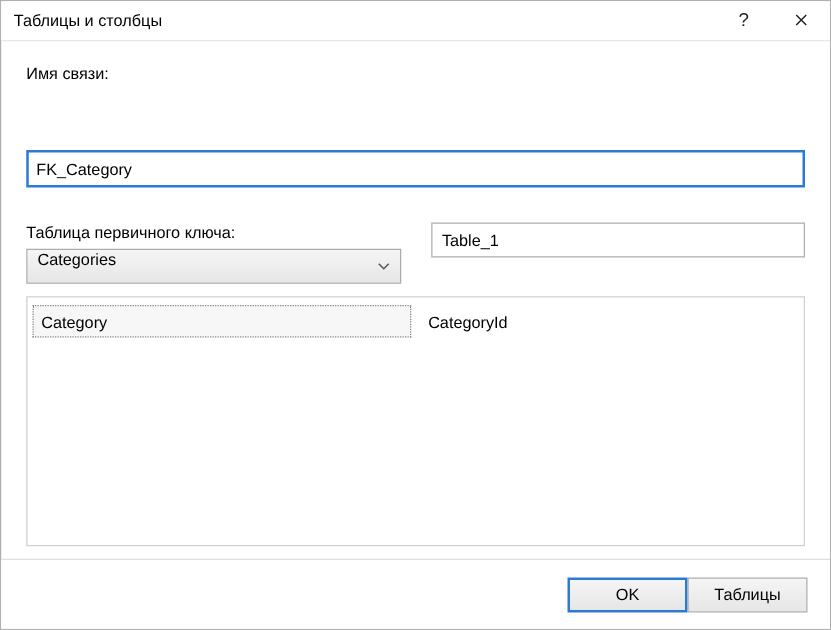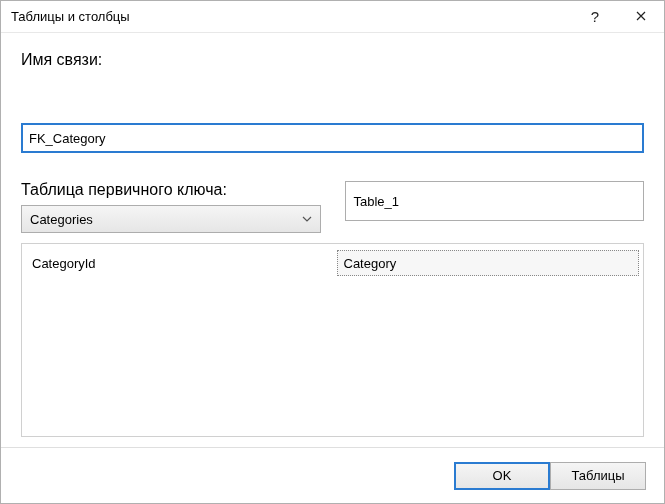--- a/index.html
+++ b/index.html
@@ -39,21 +39,21 @@
   }
   .titlebar-btn svg { width: 10px; height: 10px; }
 
   .body {
     flex: 1;
     padding: 18px 20px 10px 20px;
     display: flex;
     flex-direction: column;
   }
   .label {
-    font-size: 16px;
+    font-size: 13px;
     margin-bottom: 6px;
   }
   .rel-name-input {
     width: 100%;
     height: 30px;
     border: 2px solid #2a7bd1;
     padding: 0 6px;
     font-size: 13px;
     font-family: inherit;
     outline: none;
@@ -70,35 +70,34 @@
     display: flex;
     flex-direction: column;
   }
   .select-wrap {
     position: relative;
     width: 100%;
     height: 28px;
     background: linear-gradient(#f5f5f5, #e6e6e6);
     border: 1px solid #adadad;
     display: flex;
-    align-items: center;
     padding: 0 8px;
     font-size: 13px;
   }
   .select-wrap .chev {
     position: absolute;
     right: 8px;
     top: 50%;
     transform: translateY(-50%);
     pointer-events: none;
   }
   .select-wrap .chev svg { width: 10px; height: 6px; display:block; }
   .fk-table-box {
     width: 100%;
-    height: 40px;
+    height: 28px;
     border: 1px solid #adadad;
     background: #fff;
     display: flex;
     align-items: center;
     padding: 0 8px;
     font-size: 13px;
   }
   .grid-area {
     margin-top: 10px;
     flex: 1;
@@ -188,27 +187,27 @@
       </div>
       <div class="col">
         <div class="fk-table-box">
           <span>Table_1</span>
         </div>
       </div>
     </div>
 
     <div class="grid-area">
       <div class="grid-col">
+        <div class="cell selected">
+          <span>Category</span>
+        </div>
+      </div>
+      <div class="grid-col">
         <div class="cell">
           <span>CategoryId</span>
-        </div>
-      </div>
-      <div class="grid-col">
-        <div class="cell selected">
-          <span>Category</span>
         </div>
       </div>
     </div>
 
   </div>
 
   <div class="footer">
     <div class="btn primary">
       <span>OK</span>
     </div>

